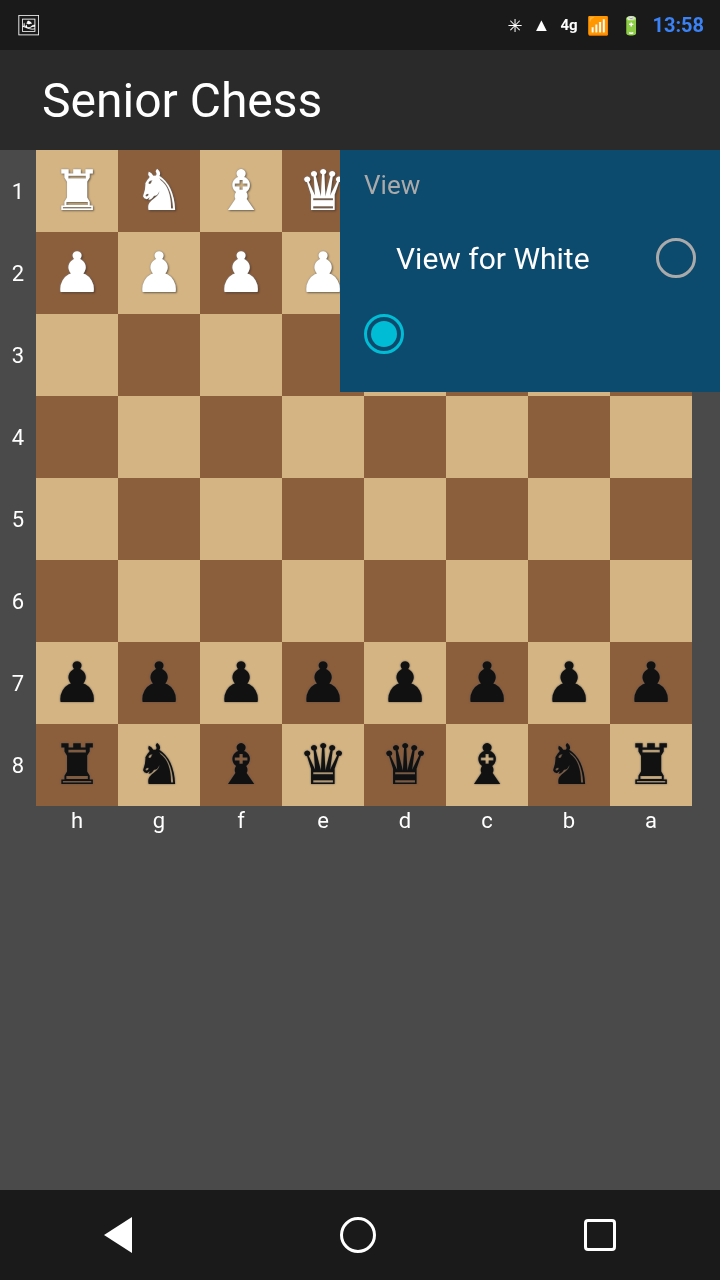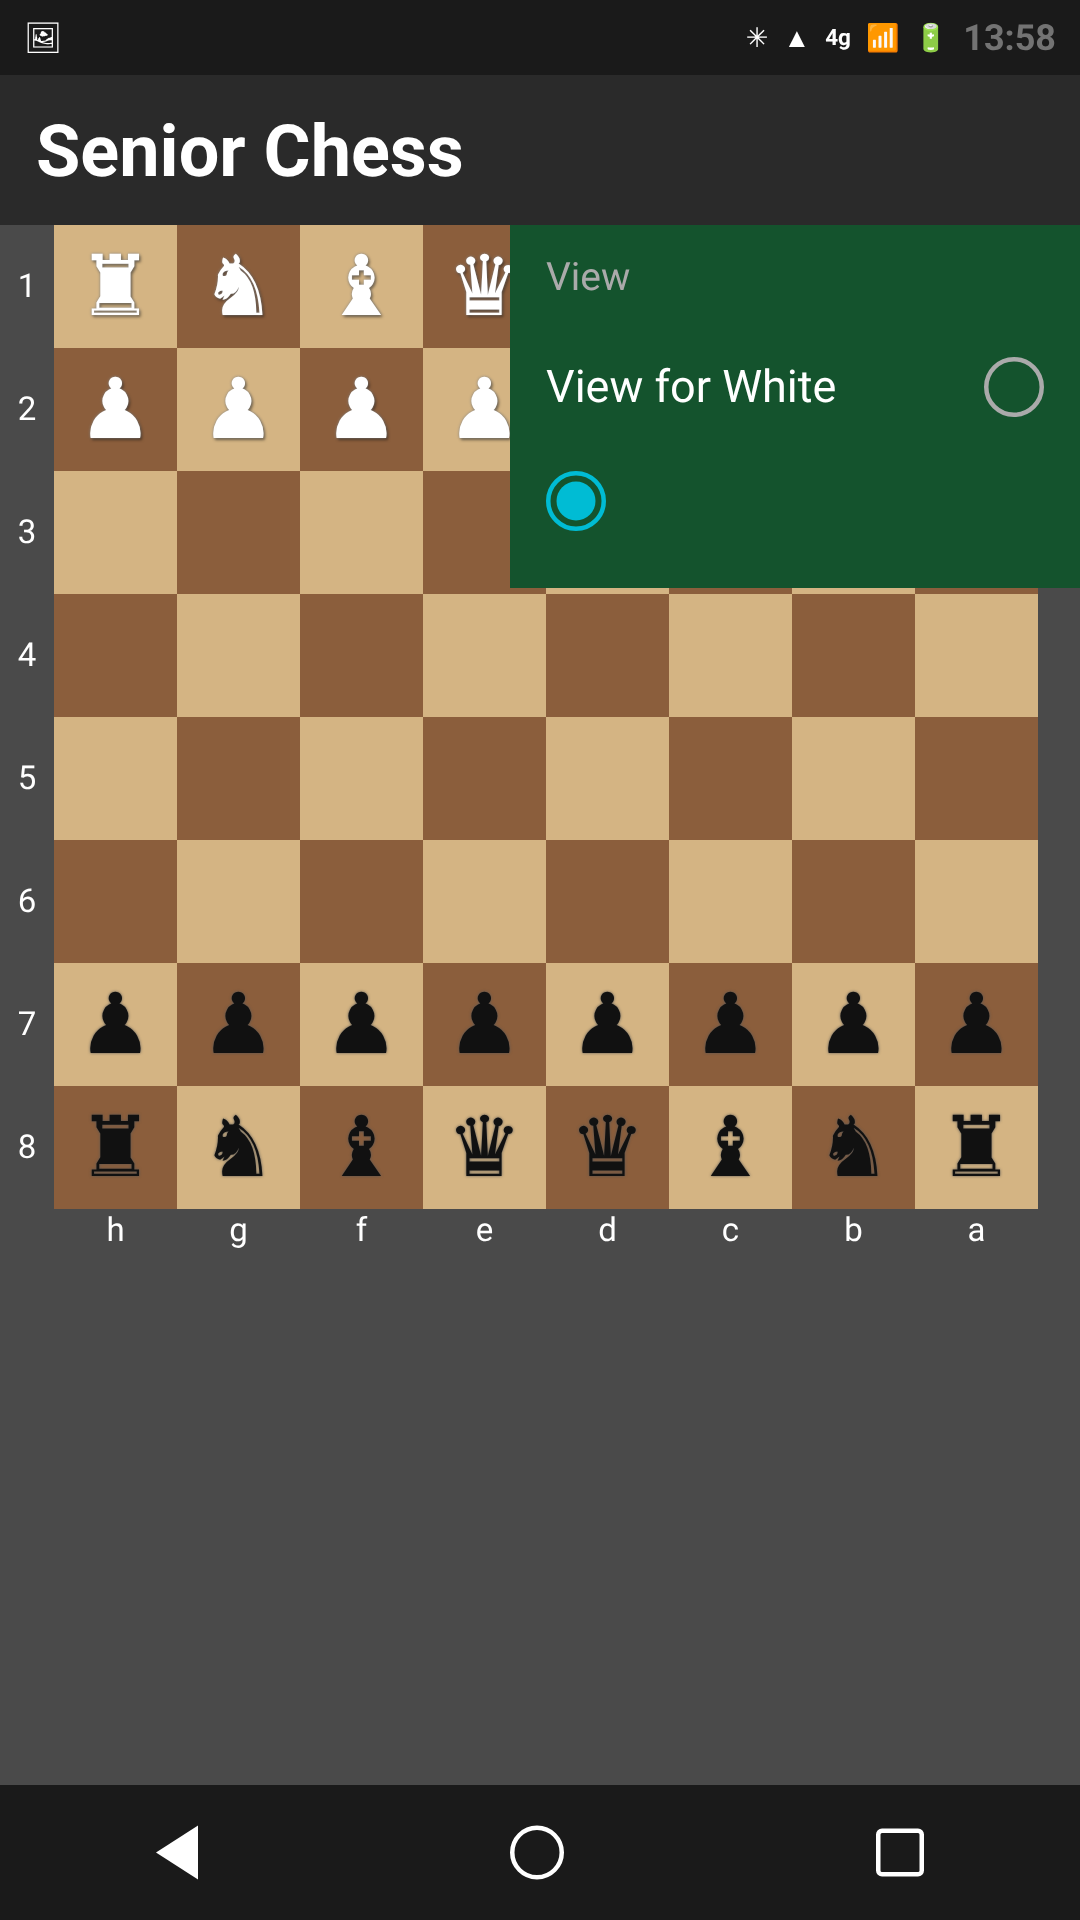--- a/index.html
+++ b/index.html
@@ -20,38 +20,39 @@
       display: flex;
       align-items: center;
       justify-content: flex-end;
       padding: 0 16px;
       gap: 10px;
     }
     .status-bar-left {
       margin-right: auto;
     }
     .status-time {
-      color: #737373;
-      font-size: 24px;
+      color: #3b82f6;
+      font-size: 20px;
       font-weight: bold;
     }
 
     
     .app-bar {
       width: 720px;
       height: 100px;
       background: #2a2a2a;
       display: flex;
       align-items: center;
       padding: 0 24px;
     }
     .app-title {
       color: white;
       font-size: 48px;
-      font-weight: bold;
+      font-weight: normal;
+      margin-left: 18px;
     }
 
     
     .main-content {
       position: relative;
       width: 720px;
     }
 
     
     .chess-board-container {
@@ -114,21 +115,21 @@
       height: 30px;
       line-height: 30px;
     }
 
     
     .dropdown-overlay {
       position: absolute;
       top: 0;
       right: 0;
       width: 380px;
-      background: #14532d;
+      background: #0c4a6e;
       z-index: 100;
       padding: 20px 24px;
     }
 
     .dropdown-title {
       color: #aaaaaa;
       font-size: 26px;
       margin-bottom: 20px;
     }
 
@@ -136,20 +137,21 @@
       display: flex;
       align-items: center;
       justify-content: space-between;
       padding: 18px 0;
       cursor: pointer;
     }
 
     .dropdown-item-label {
       color: white;
       font-size: 30px;
+      margin-left: 32px;
     }
 
     .radio-outer {
       width: 40px;
       height: 40px;
       border-radius: 50%;
       border: 3px solid #aaa;
       display: flex;
       align-items: center;
       justify-content: center;

